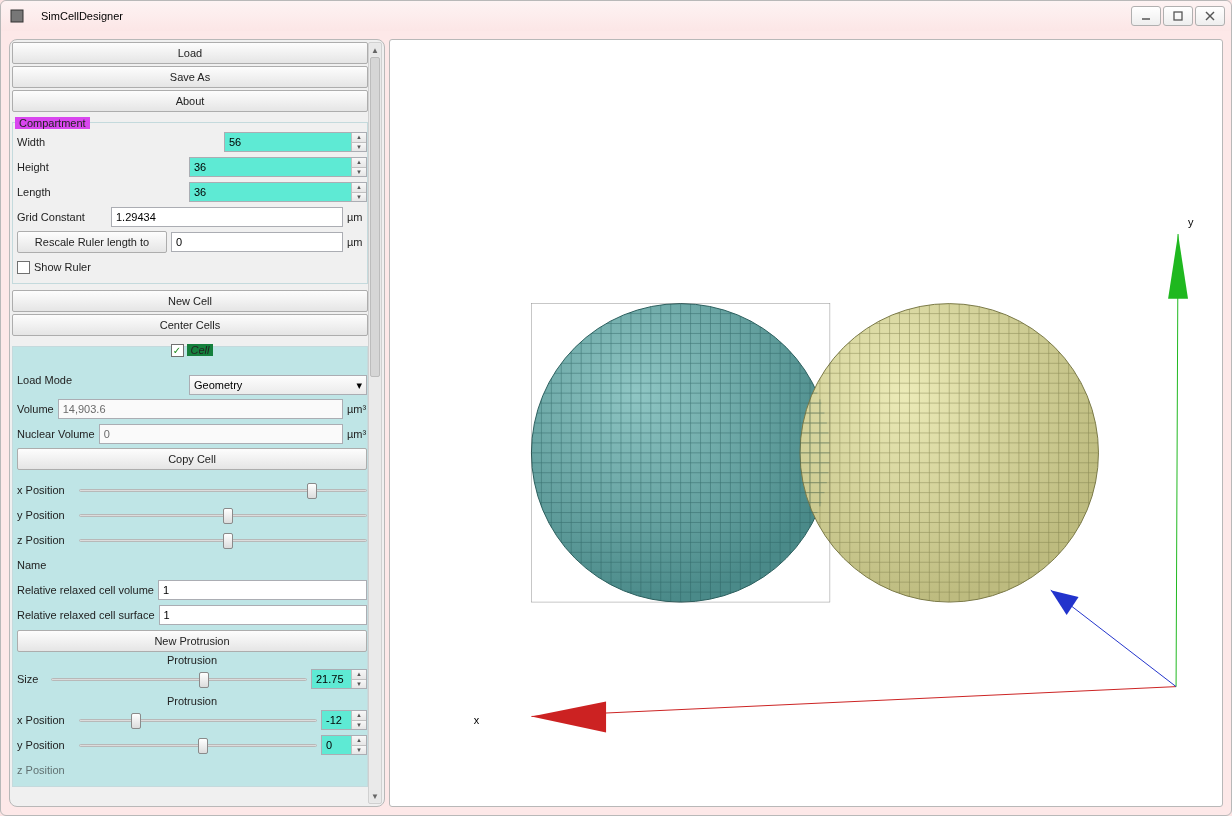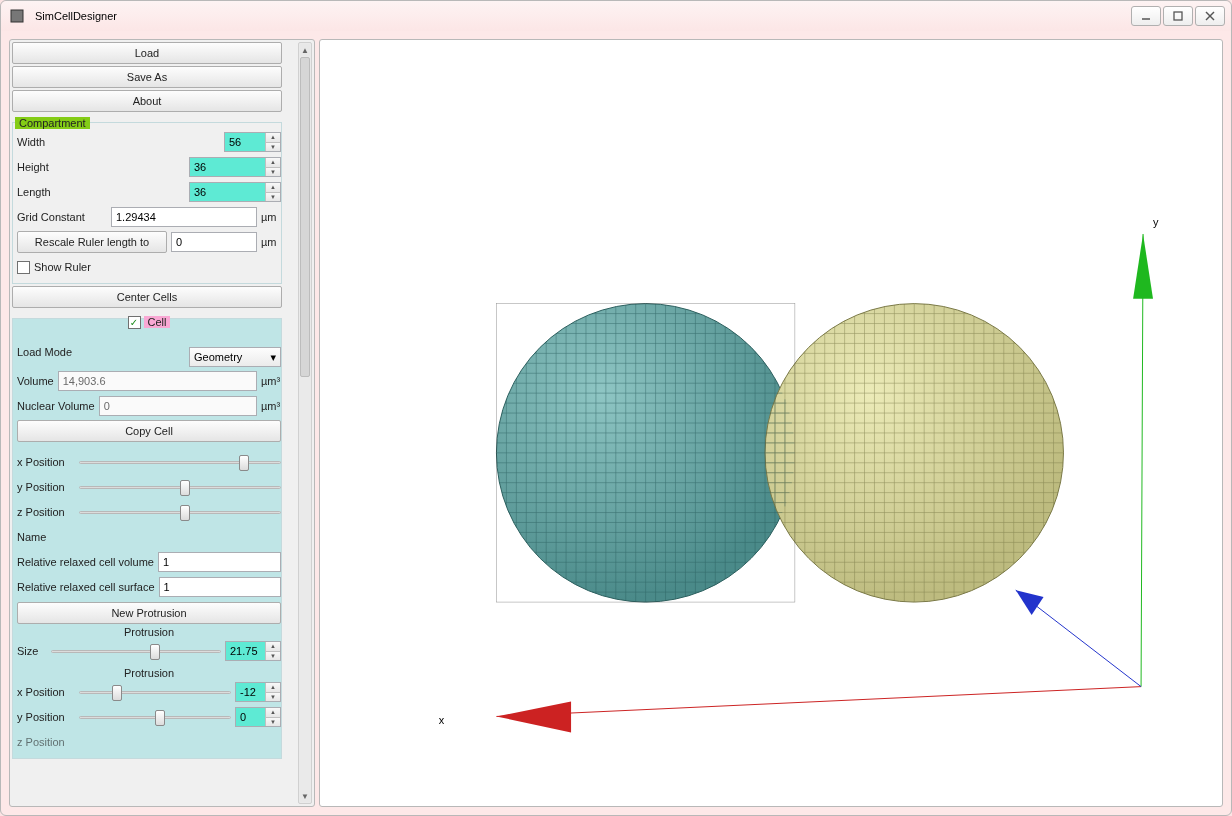--- a/index.html
+++ b/index.html
@@ -1,34 +1,34 @@
 <!DOCTYPE html>
 <html><head>
   <meta charset="utf-8">
   <style>
     * { box-sizing: border-box; margin: 0; padding: 0; font-family: "Segoe UI", Tahoma, sans-serif; font-size: 11px; }
     body { width: 1232px; height: 816px; background: #fce4e4; overflow: hidden; }
     .window { width: 1232px; height: 816px; background: #fde8e8; border: 1px solid #b8b8b8; border-radius: 6px; padding: 0; position: relative; }
     .titlebar { height: 30px; display: flex; align-items: center; justify-content: space-between; padding: 0 6px 0 8px; background: linear-gradient(#fdf3f3,#fce6e6); border-radius: 6px 6px 0 0; }
-    .title-left { display:flex; align-items:center; gap:10px; }
+    .title-left { display:flex; align-items:center; gap:16px; }
     .app-icon { width:16px; height:16px; display:inline-flex; align-items:center; justify-content:center; }
     .winbtns { display:flex; gap:2px; }
     .winbtn { width:30px; height:20px; border:1px solid #b0b0b0; background:linear-gradient(#fff,#eee); border-radius:3px; display:flex; align-items:center; justify-content:center; color:#666; font-size:13px; cursor:default; }
     .client { display:flex; gap:4px; padding:8px; height: calc(100% - 30px); }
-    .sidebar-outer { width: 306px; height:100%; border:1px solid #b8b8b8; background:#f0f0f0; border-radius:3px; display:flex; flex-direction:column; padding:2px 18px 2px 2px; position:relative; }
+    .sidebar-outer { width: 376px; height:100%; border:1px solid #b8b8b8; background:#f0f0f0; border-radius:8px; display:flex; flex-direction:column; padding:2px 2px 2px 2px; position:relative; }
     .sidebar { width:100%; flex:1; overflow-y:hidden; display:flex; flex-direction:column; gap:2px; padding-right:14px; }
     .scrollbar { position:absolute; right:2px; top:2px; bottom:2px; width:14px; background:#eaeaea; border:1px solid #d0d0d0; border-radius:2px; }
     .scrollbar .thumb { position:absolute; left:1px; right:1px; top:14px; height:320px; background:#d6d6d6; border:1px solid #bcbcbc; border-radius:2px; }
     .scrollbar .arrow { position:absolute; left:1px; right:1px; height:12px; background:#e8e8e8; display:flex; align-items:center; justify-content:center; color:#666; font-size:8px; }
     .scrollbar .arrow.top{top:1px;} .scrollbar .arrow.bot{bottom:1px;}
     .btn { height:22px; border:1px solid #adadad; background:linear-gradient(#fdfdfd,#e5e5e5); border-radius:2px; cursor:default; display:flex; align-items:center; justify-content:center; color:#222; }
     .fieldset { border:1px solid #c4dadd; padding:4px 0 2px 4px; margin-top:4px; background:#f0f0f0; }
     .fieldset.teal { background:#bfe5e6; }
-    .legend { font-size:11px; color:#222; padding:0 4px; position:relative; top:-10px; left:-2px; background:#84cc16; display:inline-block; }
-    .legend.teal { background:#f9a8d4; }
+    .legend { font-size:11px; color:#222; padding:0 4px; position:relative; top:-10px; left:-2px; background:#d946ef; display:inline-block; }
+    .legend.teal { background:#15803d;font-style:italic; }
     .row { display:flex; align-items:center; gap:4px; margin-bottom:3px; min-height:22px; }
     .row label { color:#222; white-space:nowrap; }
     .num-input { flex:1; height:20px; border:1px solid #abadb3; background:#5eead4; display:flex; align-items:center; position:relative; }
     .num-input input { border:none; outline:none; width:100%; padding:0 16px 0 4px; height:18px; font-size:11px; background:transparent; }
     .num-input .spin { position:absolute; right:0; top:0; bottom:0; width:15px; display:flex; flex-direction:column; border-left:1px solid #c0c0c0; }
     .num-input .spin div { flex:1; background:linear-gradient(#f8f8f8,#e6e6e6); display:flex; align-items:center; justify-content:center; font-size:6px; color:#555; cursor:default; }
     .num-input .spin div:first-child{border-bottom:1px solid #c0c0c0;}
     .text-input { flex:1; height:20px; border:1px solid #abadb3; background:#fff; }
     .text-input input { border:none; outline:none; width:100%; padding:0 4px; height:18px; font-size:11px; background:transparent; }
     .text-input.ro input { color:#6a6a6a; background:#fafafa; }
@@ -122,20 +122,21 @@
             <div class="btn" style="width:150px;flex:none;justify-content:center;">Rescale Ruler length to</div>
             <div class="text-input"><input value="0" style=""></div>
             <span class="unit">µm</span>
           </div>
           <div class="row">
             <span class="checkbox"></span>
             <label>Show Ruler</label>
           </div>
         </div>
 
+        <div class="btn" style="margin-top:4px;">New Cell</div>
         <div class="btn">Center Cells</div>
 
         <div class="fieldset teal" style="margin-top:8px;">
           <div class="row" style="margin-top:-12px;justify-content:center;gap:3px;">
             <span class="checkbox" style="color:#1a8a1a;">✓</span>
             <span class="legend teal" style="position:static;">Cell</span>
           </div>
           <div class="row">
             <label style="width:168px;">Load Mode</label>
             <div class="select">

